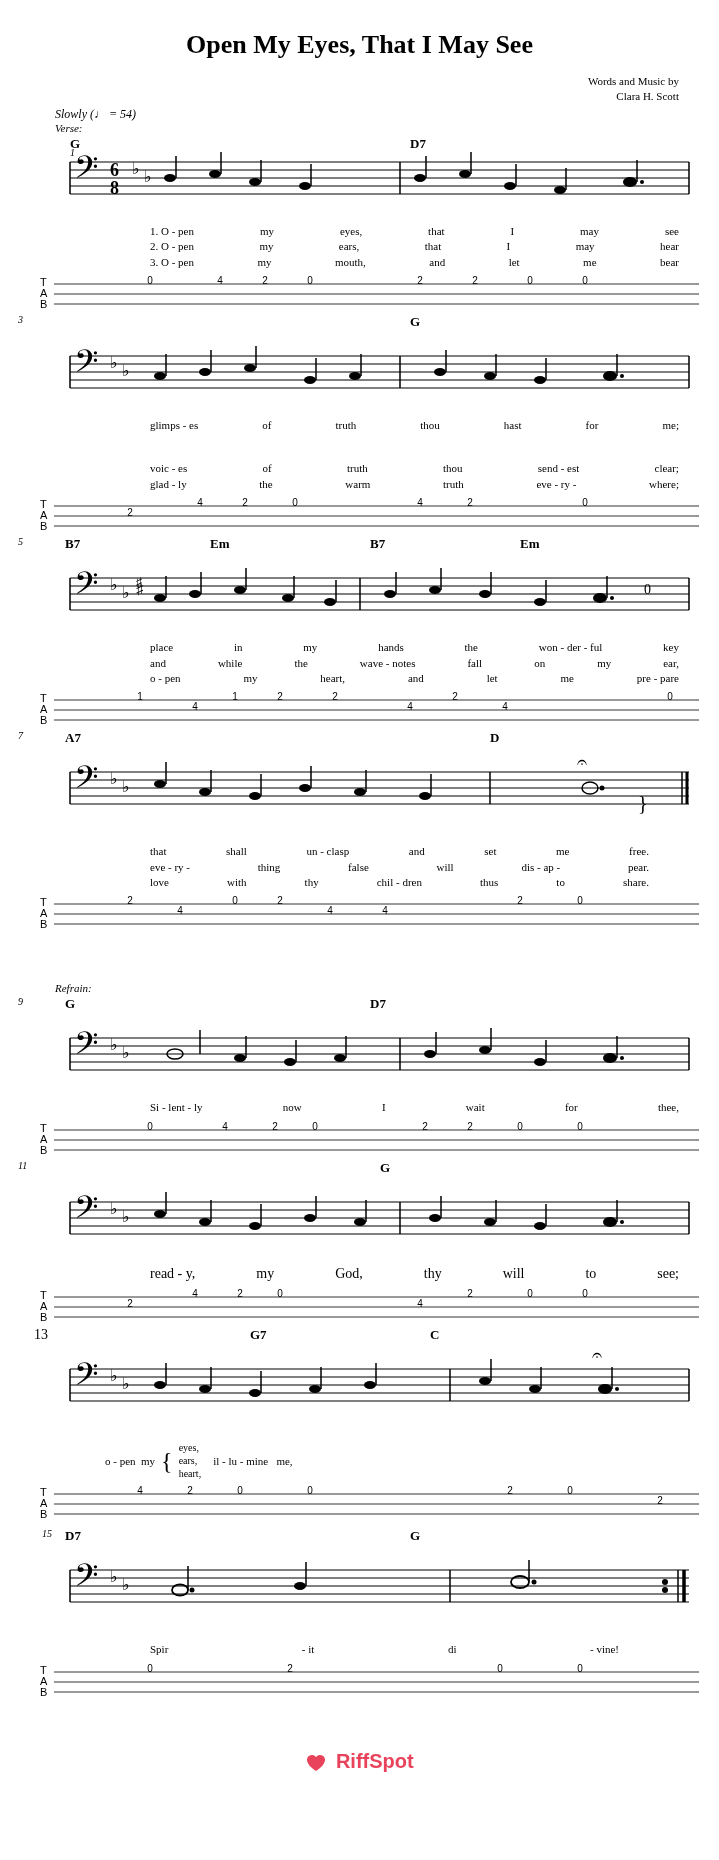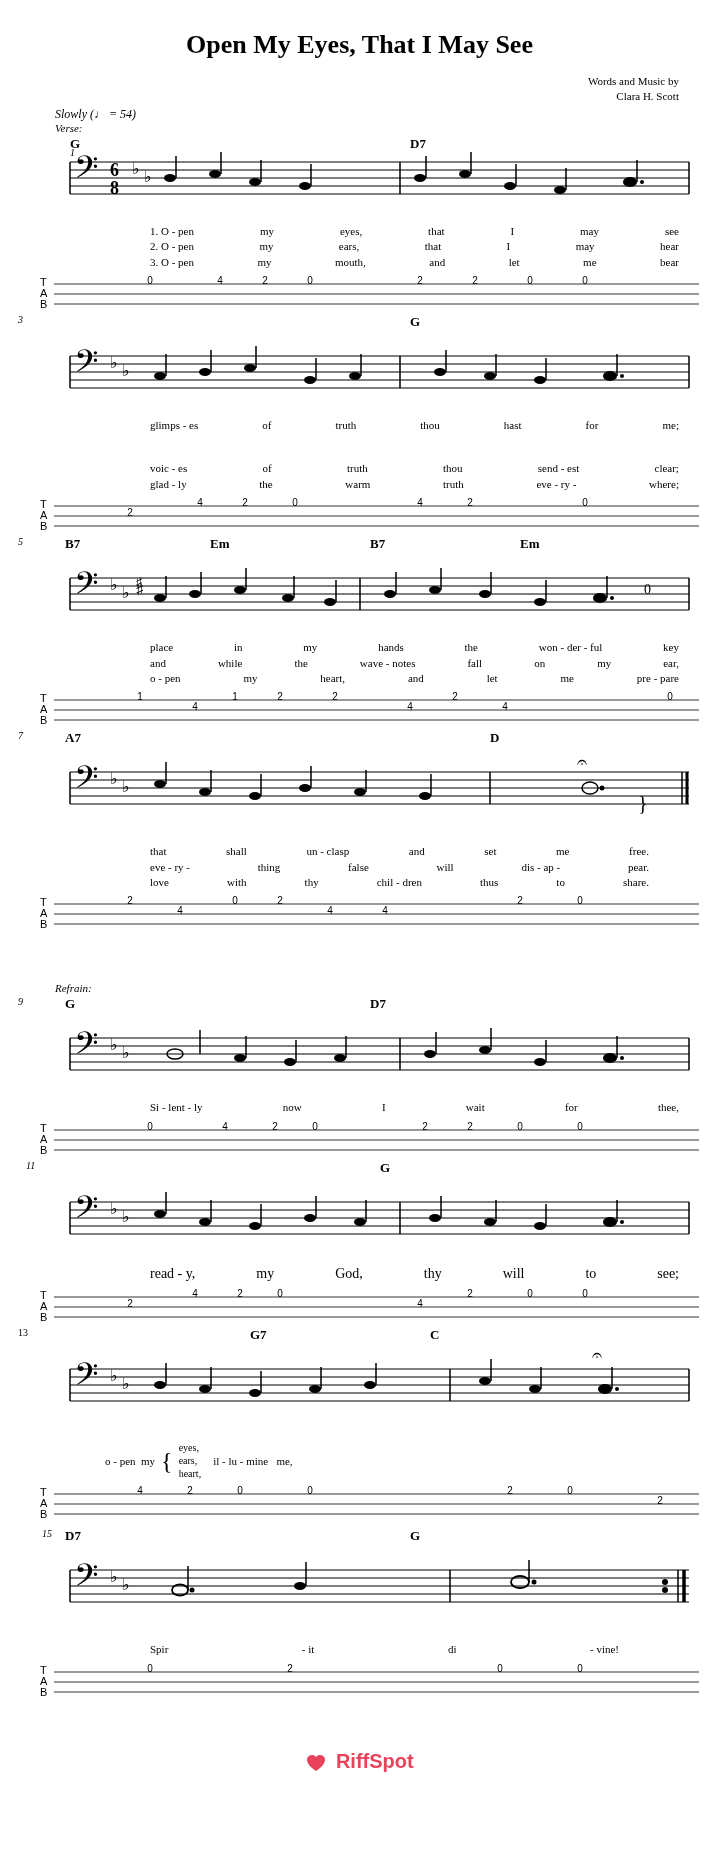--- a/index.html
+++ b/index.html
@@ -584,21 +584,21 @@
         <text x="385" y="12" font-size="10" fill="black" font-family="Arial" text-anchor="middle">2</text>
         <text x="430" y="12" font-size="10" fill="black" font-family="Arial" text-anchor="middle">2</text>
         <text x="480" y="12" font-size="10" fill="black" font-family="Arial" text-anchor="middle">0</text>
         <text x="540" y="12" font-size="10" fill="black" font-family="Arial" text-anchor="middle">0</text>
       </svg>
     </div>
   </div>
 
   <div class="music-system">
     <div style="position:relative; padding-left:44px; height:16px;">
-      <span style="position:absolute; left:16px; top:0; font-size:10px; font-style:italic;">11</span>
+      <span style="position:absolute; left:8px; top:0; font-size:10px; font-style:italic;">11</span>
       <span class="chord-label" style="position:absolute; left:370px; top:0;">G</span>
     </div>
     <div class="staff-container">
       <svg class="staff-svg" height="80" viewBox="0 0 659 80">
         <line x1="40" y1="22" x2="659" y2="22" stroke="black" stroke-width="1.2"></line>
         <line x1="40" y1="30" x2="659" y2="30" stroke="black" stroke-width="1.2"></line>
         <line x1="40" y1="38" x2="659" y2="38" stroke="black" stroke-width="1.2"></line>
         <line x1="40" y1="46" x2="659" y2="46" stroke="black" stroke-width="1.2"></line>
         <line x1="40" y1="54" x2="659" y2="54" stroke="black" stroke-width="1.2"></line>
         <text x="44" y="44" font-size="38" font-family="serif" fill="black">𝄢</text>
@@ -656,21 +656,21 @@
         <text x="380" y="22" font-size="10" fill="black" font-family="Arial" text-anchor="middle">4</text>
         <text x="430" y="12" font-size="10" fill="black" font-family="Arial" text-anchor="middle">2</text>
         <text x="490" y="12" font-size="10" fill="black" font-family="Arial" text-anchor="middle">0</text>
         <text x="545" y="12" font-size="10" fill="black" font-family="Arial" text-anchor="middle">0</text>
       </svg>
     </div>
   </div>
 
   <div class="music-system">
     <div style="position:relative; padding-left:44px; height:16px;">
-      <span style="position:absolute; left:8px; top:0; font-size:10px; ">13</span>
+      <span style="position:absolute; left:24px; top:0; font-size:14px; ">13</span>
       <span class="chord-label" style="position:absolute; left:240px; top:0;">G7</span>
       <span class="chord-label" style="position:absolute; left:420px; top:0;">C</span>
     </div>
     <div class="staff-container">
       <svg class="staff-svg" height="90" viewBox="0 0 659 90">
         <line x1="40" y1="22" x2="659" y2="22" stroke="black" stroke-width="1.2"></line>
         <line x1="40" y1="30" x2="659" y2="30" stroke="black" stroke-width="1.2"></line>
         <line x1="40" y1="38" x2="659" y2="38" stroke="black" stroke-width="1.2"></line>
         <line x1="40" y1="46" x2="659" y2="46" stroke="black" stroke-width="1.2"></line>
         <line x1="40" y1="54" x2="659" y2="54" stroke="black" stroke-width="1.2"></line>

